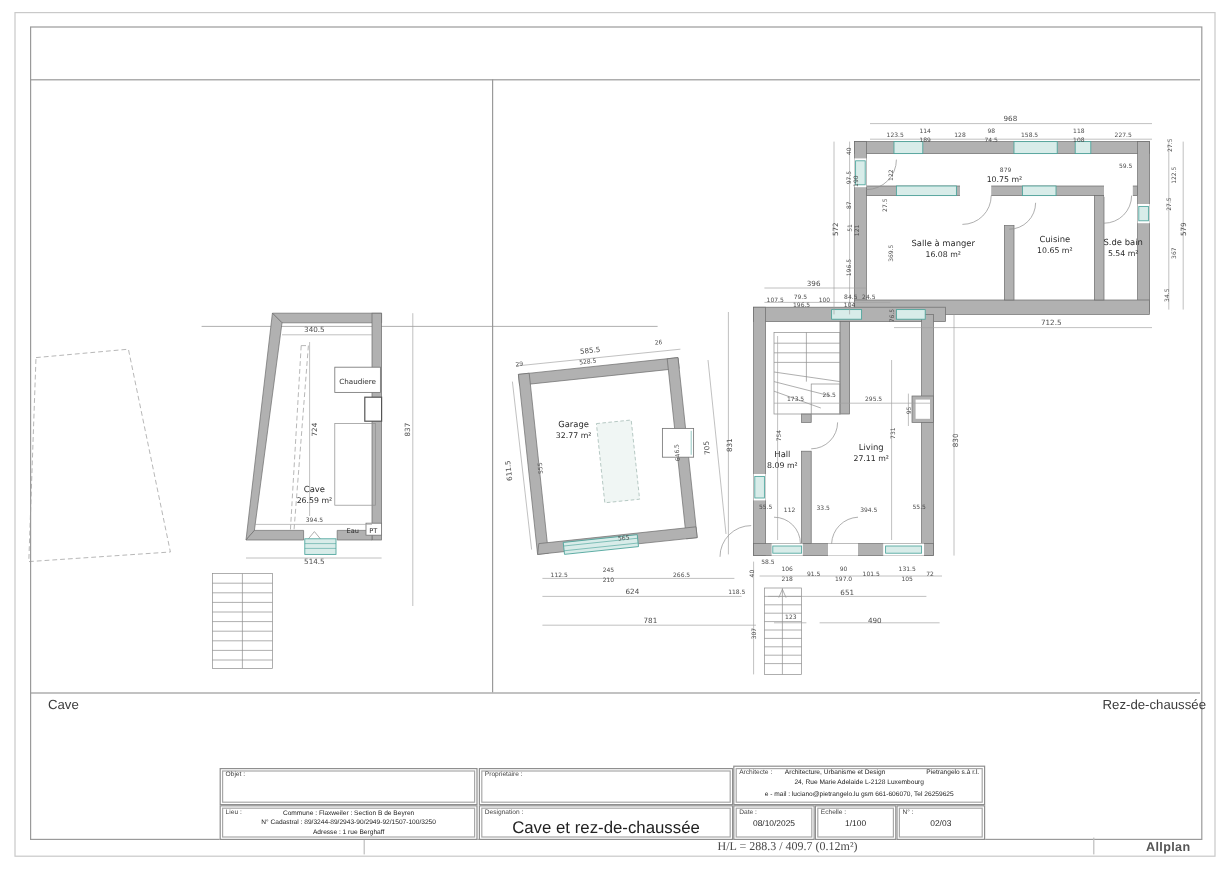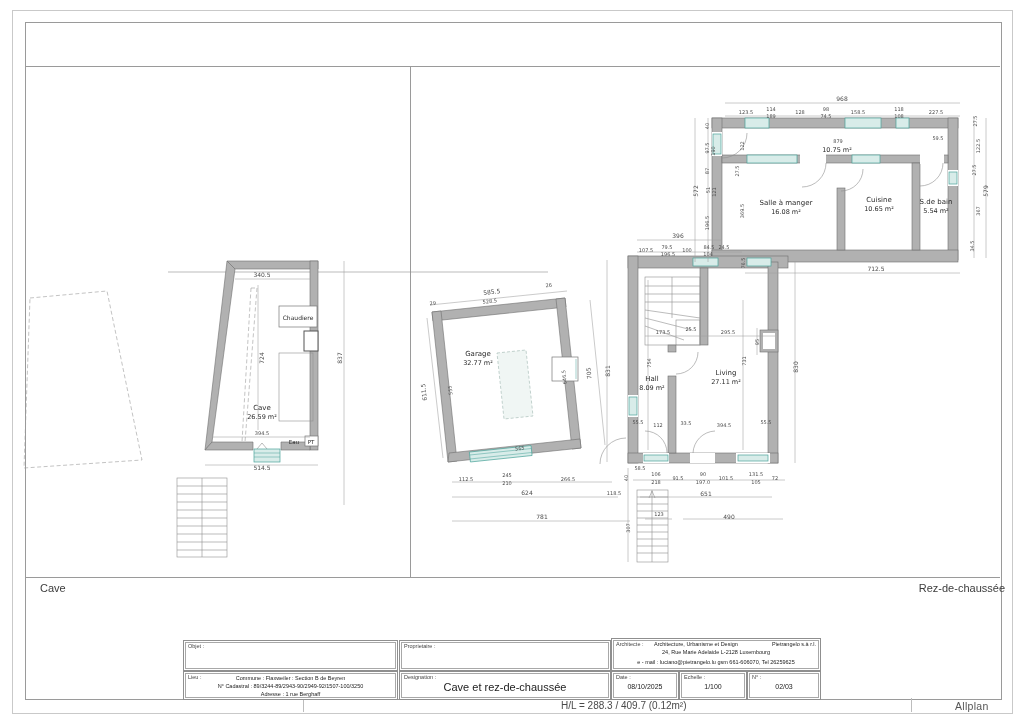--- a/index.html
+++ b/index.html
@@ -336,35 +336,35 @@
     <div class="abs tb-box" style="left:183px;top:671px;width:213px;height:27px;">
       <div class="tb-inner"></div>
       <div class="tb-label">Lieu :</div>
       <div class="tb-center" style="top:3px;font-size:5.5px;">Commune : Flaxweiler : Section B de Beyren</div>
       <div class="tb-center" style="top:11px;font-size:5.5px;">N° Cadastral : 89/3244-89/2943-90/2949-92/1507-100/3250</div>
       <div class="tb-center" style="top:19px;font-size:5.5px;">Adresse : 1 rue Berghaff</div>
     </div>
     <div class="abs tb-box" style="left:399px;top:671px;width:210px;height:27px;">
       <div class="tb-inner"></div>
       <div class="tb-label">Designation :</div>
-      <div class="tb-center" style="top:9px;font-size:11px;">Cave et rez-de-chaussée</div>
+      <div class="tb-center" style="top:9px;font-size:14px;">Cave et rez-de-chaussée</div>
     </div>
     <div class="abs tb-box" style="left:611px;top:671px;width:66px;height:27px;">
       <div class="tb-inner"></div>
       <div class="tb-label">Date :</div>
       <div class="tb-center" style="top:11px;font-size:7px;">08/10/2025</div>
     </div>
     <div class="abs tb-box" style="left:679px;top:671px;width:66px;height:27px;">
       <div class="tb-inner"></div>
       <div class="tb-label">Echelle :</div>
       <div class="tb-center" style="top:11px;font-size:7px;">1/100</div>
     </div>
     <div class="abs tb-box" style="left:747px;top:671px;width:72px;height:27px;">
       <div class="tb-inner"></div>
       <div class="tb-label">N° :</div>
       <div class="tb-center" style="top:11px;font-size:7px;">02/03</div>
     </div>
   </div>
 
-  <div class="abs status-text" style="left:561px;top:700px;">H/L = 288.3 / 409.7 (0.12m²)</div>
-  <div class="abs brand-text" style="left:955px;top:700px;">Allplan</div>
+  <div class="abs status-text" style="left:598px;top:700px;font-family:Liberation Serif, serif;">H/L = 288.3 / 409.7 (0.12m²)</div>
+  <div class="abs brand-text" style="left:955px;top:700px;font-weight:bold;">Allplan</div>
 
 </div>
 
 </body></html>

